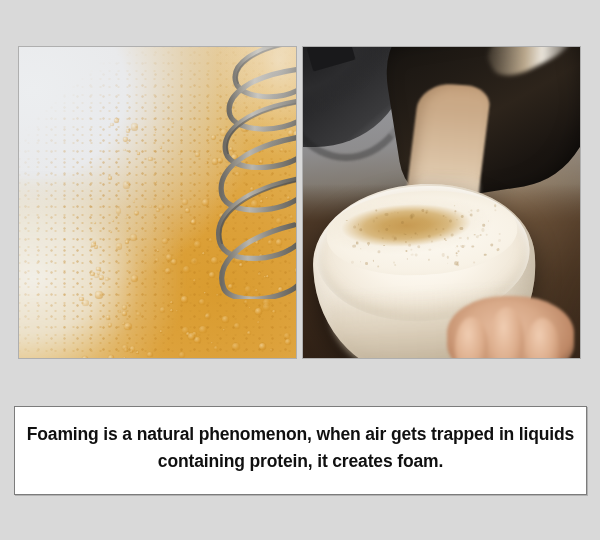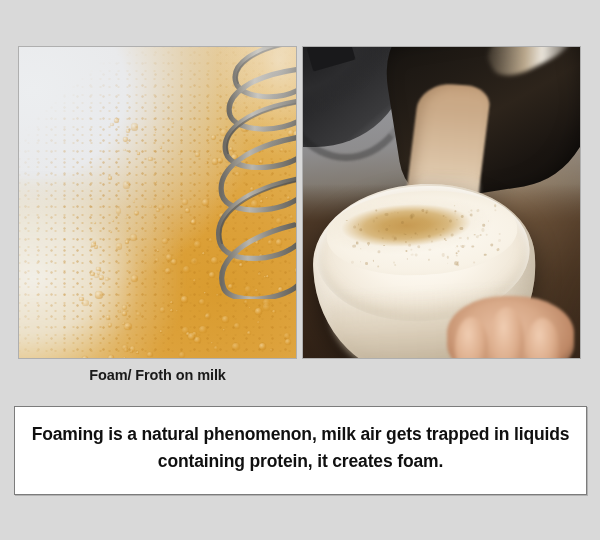--- a/index.html
+++ b/index.html
@@ -566,21 +566,20 @@
     </div>
     <div class="hand-bottom">
       <div class="finger" style="left:6%;width:26%;height:72%;"></div>
       <div class="finger" style="left:34%;width:26%;height:84%;"></div>
       <div class="finger" style="left:62%;width:26%;height:70%;"></div>
     </div>
   </div>
 </div>
 
 <div class="caption-row">
-  <div class="caption">Foam/ Froth on milk</div>
 </div>
 
 <div class="statement-box">
   <div class="statement-text">
-    <span>Foaming is a natural phenomenon, milk air gets trapped in</span>
+    <span>Foaming is a natural phenomenon, when air gets trapped in</span>
     <span>liquids containing protein, it creates foam.</span>
   </div>
 </div>
 
 </body></html>

